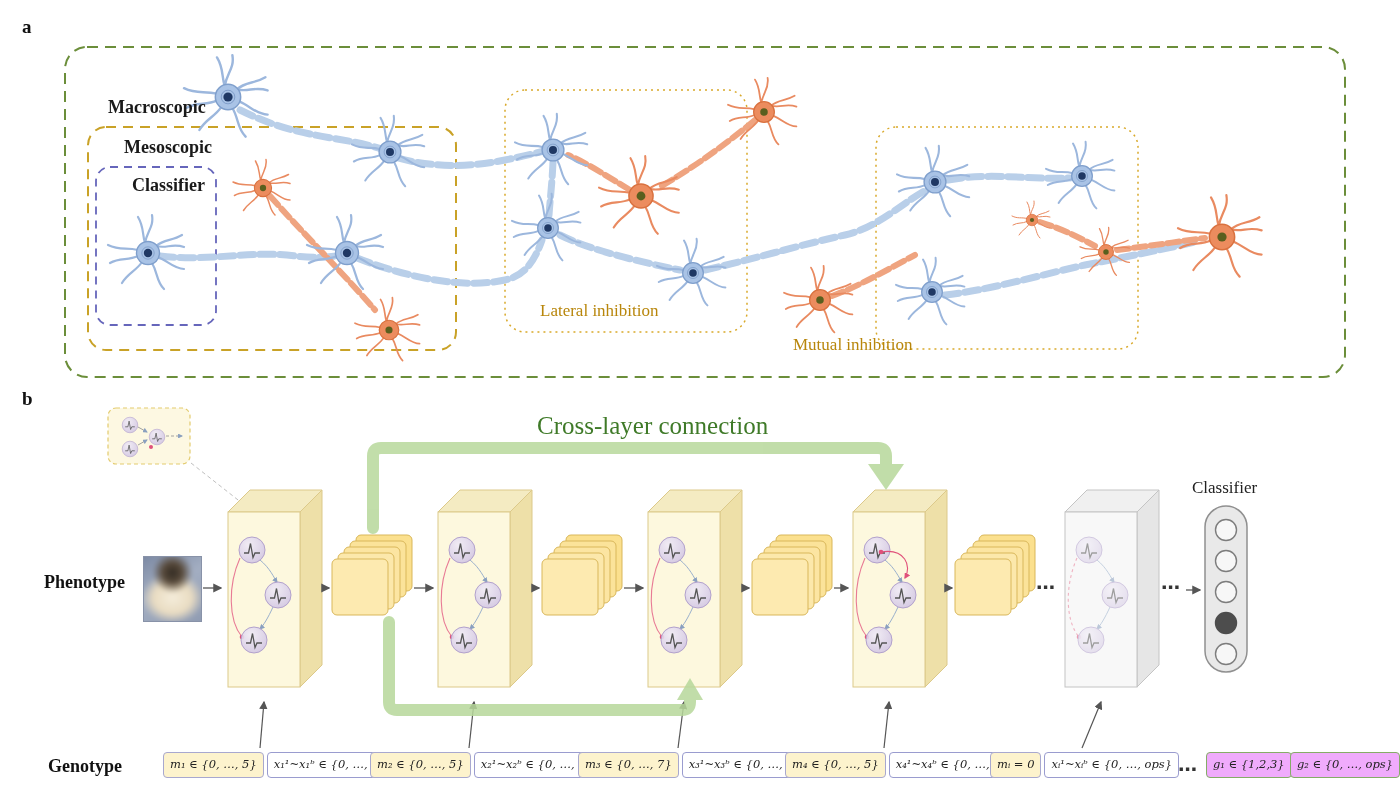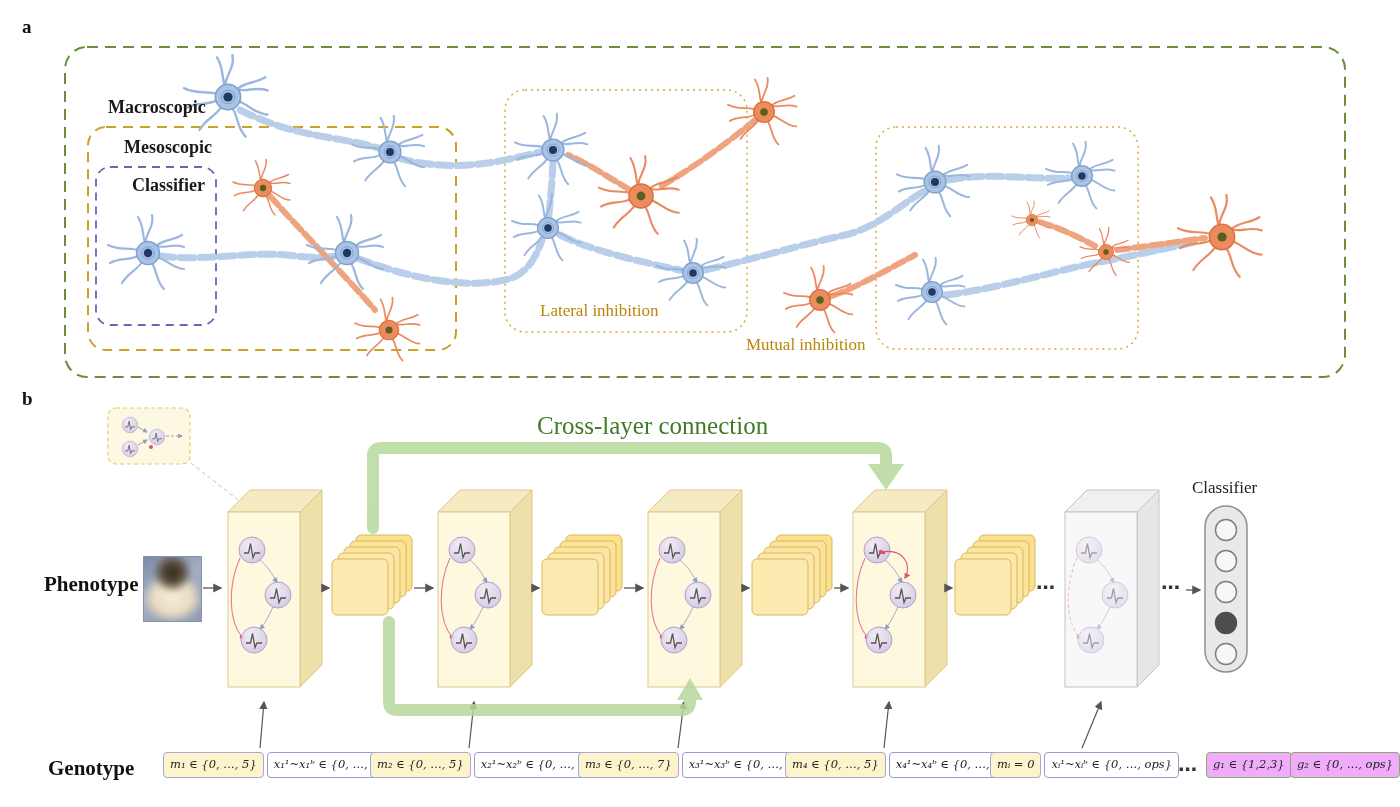--- a/index.html
+++ b/index.html
@@ -2,21 +2,21 @@
 <html><head>
 <meta charset="utf-8">
 <style>
   html, body { margin:0; padding:0; width:1400px; height:807px; background:#ffffff; }
   body { position:relative; font-family:"Liberation Serif", serif; overflow:hidden; }
   .stage { position:absolute; left:0; top:0; width:1400px; height:807px; }
   svg.art { position:absolute; left:0; top:0; }
   .panel-label { position:absolute; font-weight:bold; font-size:19px; color:#111; }
   .scale-label { position:absolute; font-weight:bold; font-size:18px; color:#1a1a1a;margin-left:32px; }
   .inhib-label { position:absolute; font-size:17px; color:#b8860b; }
-  .big-label { position:absolute; font-weight:bold; font-size:21px; color:#111; }
+  .big-label { position:absolute; font-weight:bold; font-size:18px; color:#111; }
   .crosslayer-label { position:absolute; font-size:25px; color:#3f7a28; }
   .classifier-label { position:absolute; font-size:17px; color:#222; }
   .dots { position:absolute; font-family:"DejaVu Sans", sans-serif; font-size:19px; font-weight:bold; color:#333; letter-spacing:1px; }
   .gene-pair { position:absolute; top:752px; display:flex; gap:3px; }
   .gene-box {
     border:1px solid #9a9ccf; border-radius:4px; background:#fff;
     font-family:"DejaVu Serif", serif; font-style:italic;
     font-size:11.5px; line-height:1; padding:6px 6px; white-space:nowrap; color:#222;
   }
   .gene-box.m { background:#fdf3cd; border-color:#a8a8cf; }
@@ -236,21 +236,21 @@
     </g>
   </svg>
 
   <div class="panel-label" style="left:22px; top:16px">a</div>
   <div class="panel-label" style="left:22px; top:388px">b</div>
 
   <div class="scale-label" style="left:76px; top:97px">Macroscopic</div>
   <div class="scale-label" style="left:92px; top:137px">Mesoscopic</div>
   <div class="scale-label" style="left:100px; top:175px">Classifier</div>
   <div class="inhib-label" style="left:540px; top:301px">Lateral inhibition</div>
-  <div class="inhib-label" style="left:746px; top:335px">Mutual inhibition</div>
+  <div class="inhib-label" style="left:793px; top:335px">Mutual inhibition</div>
 
   <div class="crosslayer-label" style="left:537px; top:412px">Cross-layer connection</div>
   <div class="classifier-label" style="left:1192px; top:478px">Classifier</div>
   <div class="big-label" style="left:44px; top:572px">Phenotype</div>
   <div class="big-label" style="left:48px; top:756px">Genotype</div>
 
   <div class="dogframe">
     <div class="dogimg"></div>
   </div>
 

